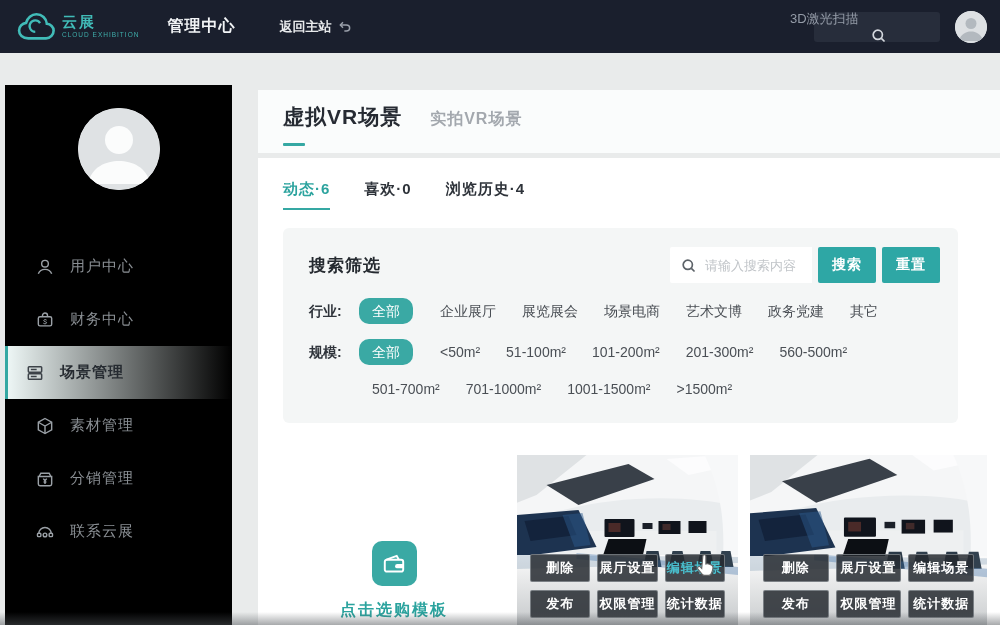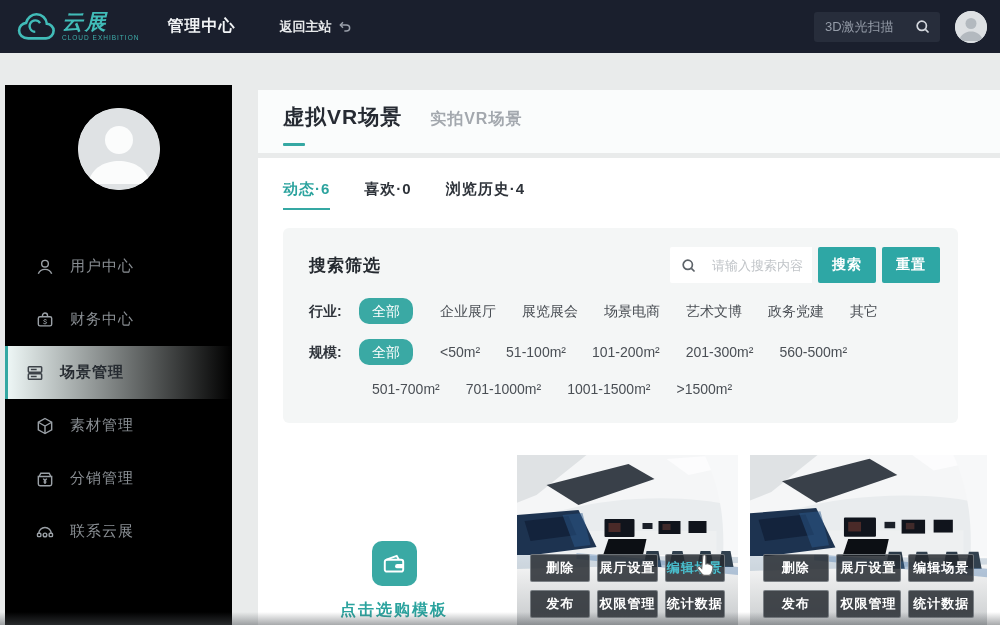--- a/index.html
+++ b/index.html
@@ -8,27 +8,27 @@
     position:relative; overflow:hidden;
     background:#e9ebeb;
     font-family:"Liberation Sans", sans-serif;
     color:#333;
   }
   
   .navbar{position:absolute;top:0;left:0;right:0;height:53px;background:#1a1f2d;display:flex;align-items:center;z-index:10;}
   .brand{display:flex;align-items:center;margin-left:16px;cursor:pointer;}
   .brand svg{display:block;}
   .brand-text{margin-left:4px;line-height:1;}
-  .brand-name{color:#41bcb8;font-size:21px;font-weight:700;letter-spacing:2px;font-style:italic;}
+  .brand-name{color:#41bcb8;font-size:15px;font-weight:700;letter-spacing:2px;}
   .brand-sub{color:#3fae ab;color:#3faeab;font-size:6.5px;letter-spacing:1px;margin-top:3px;}
   .nav-title{color:#f2f4f6;font-size:16px;font-weight:700;margin-left:28px;letter-spacing:1px;}
   .nav-back{display:flex;align-items:center;margin-left:44px;color:#e8eaec;font-size:13px;font-weight:700;cursor:pointer;}
   .nav-back svg{margin-left:6px;}
   .nav-spacer{flex:1;}
-  .nav-search{display:flex;align-items:center;width:126px;height:30px;background:#272d3b;border-radius:3px;padding:0 9px 0 11px;}
+  .nav-search{display:flex;align-items:center;width:126px;height:30px;background:#272d3b;border-radius:3px;padding:0 9px 0 11px;flex-direction:column;}
   .nav-search input{flex:1;min-width:0;background:transparent;border:none;outline:none;color:#959ca8;font-size:13px;font-family:"Liberation Sans",sans-serif;}
   .nav-search svg{flex:none;color:#d4d8de;}
   .nav-avatar{width:32px;height:32px;border-radius:50%;background:#dde0e3;margin:0 13px 0 15px;overflow:hidden;flex:none;cursor:pointer;}
   
   .sidebar{position:absolute;left:5px;top:85px;width:227px;bottom:0;background:#000000;z-index:5;}
   .side-avatar{width:82px;height:82px;border-radius:50%;background:#e4e7e9;margin:23px auto 0;overflow:hidden;}
   .menu{margin-top:50px;}
   .menu-item{display:flex;align-items:center;height:53px;padding-left:27px;cursor:pointer;color:#8a8f94;border-left:3px solid transparent;}
   .menu-item svg{flex:none;color:#9ba1a7;}
   .menu-item .menu-label{margin-left:15px;font-size:15px;letter-spacing:1px;}
@@ -44,21 +44,21 @@
   
   .content-card{position:absolute;left:258px;top:158px;right:0;bottom:0;background:#fff;z-index:4;overflow:hidden;}
   .tabs{position:absolute;left:25px;top:22px;display:flex;gap:34px;}
   .tab{font-size:15px;font-weight:700;color:#2e333a;padding-bottom:9px;cursor:pointer;letter-spacing:1px;}
   .tab.active{color:#2ba39e;border-bottom:2px solid #35a8a3;}
   
   .filter-panel{position:absolute;left:25px;top:70px;width:675px;height:195px;background:#f4f6f6;border-radius:6px;}
   .fp-header{display:flex;justify-content:space-between;align-items:center;padding:19px 18px 0 26px;}
   .fp-title{font-size:17px;font-weight:700;color:#24292f;letter-spacing:1px;}
   .search-group{display:flex;height:36px;}
-  .search-box{display:flex;align-items:center;background:#fff;width:142px;padding:0 6px 0 10px;border-radius:2px 0 0 2px;gap:7px;}
+  .search-box{display:flex;align-items:center;background:#fff;width:142px;padding:0 6px 0 10px;border-radius:2px 0 0 2px;}
   .search-box svg{flex:none;color:#5c6268;}
   .search-box input{flex:1;min-width:0;border:none;outline:none;background:transparent;font-size:13px;color:#444;margin-left:8px;font-family:"Liberation Sans",sans-serif;}
   .search-box input::placeholder{color:#c0c4c8;}
   .fp-btn{width:58px;margin-left:6px;background:#2ea7a5;color:#fff;border:none;font-size:14px;font-weight:700;border-radius:2px;cursor:pointer;letter-spacing:1px;font-family:"Liberation Sans",sans-serif;}
   .fp-row{display:flex;margin-top:15px;padding:0 18px 0 26px;align-items:flex-start;}
   .fp-label{width:50px;flex:none;font-size:14px;font-weight:700;color:#2f343b;line-height:26px;}
   .fp-options{display:flex;flex-wrap:wrap;width:600px;row-gap:11px;align-items:center;}
   .chip{background:#3aa9a4;color:#fff;border-radius:10px;padding:3px 13px;font-size:14px;margin-right:14px;cursor:pointer;line-height:20px;}
   .opt{color:#4a4f55;font-size:14px;line-height:26px;padding:0 13px;cursor:pointer;white-space:nowrap;}
   

